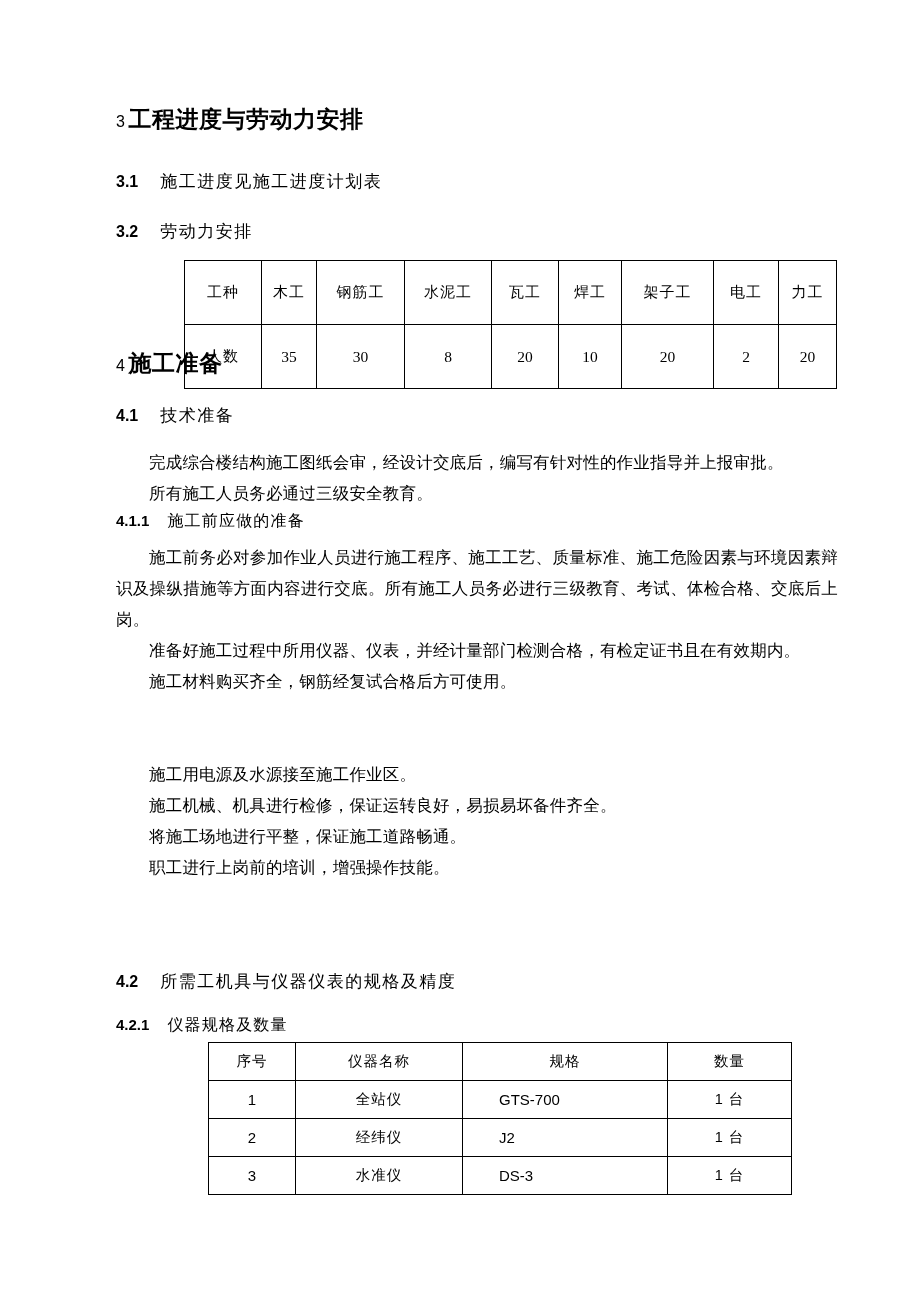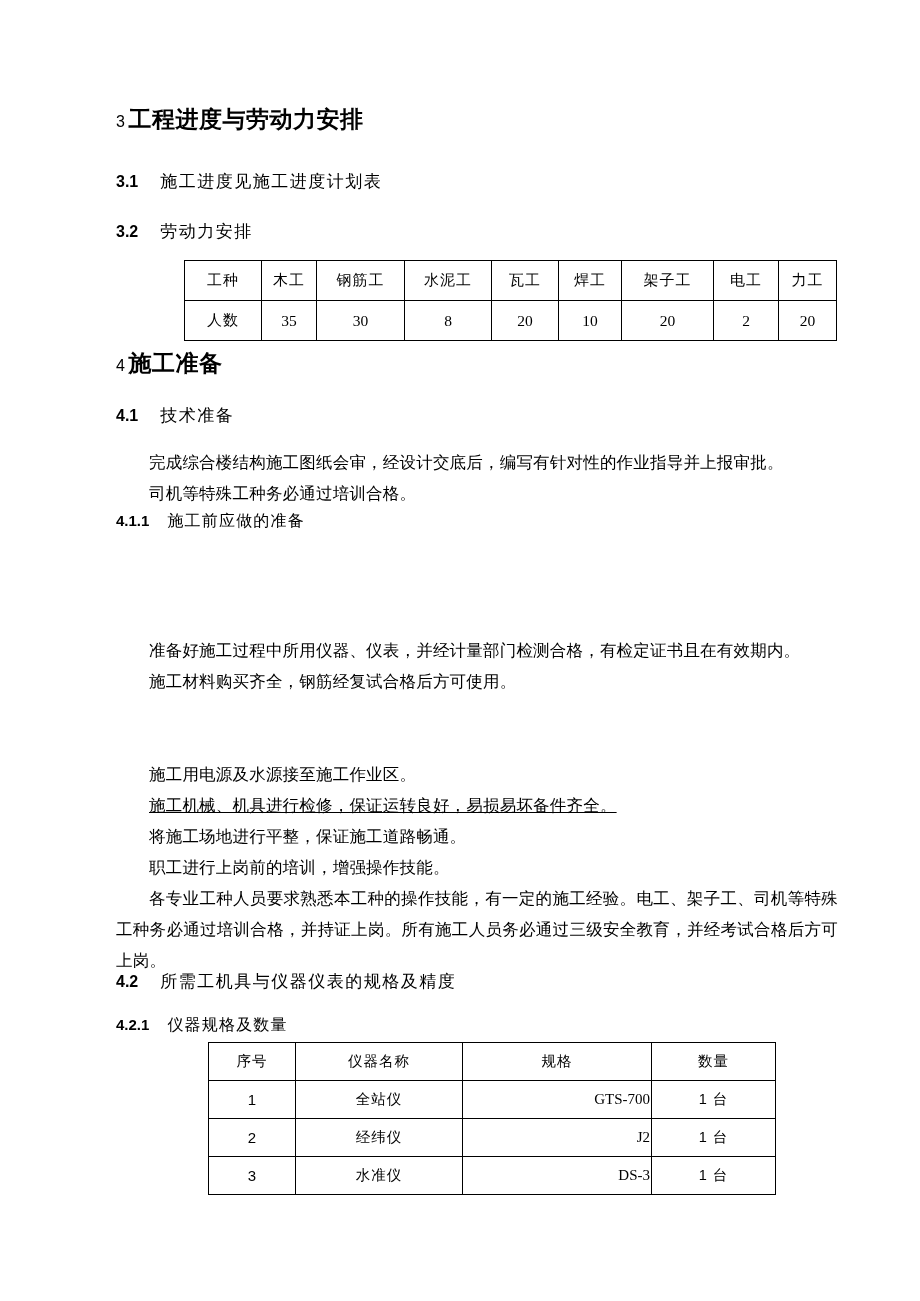--- a/index.html
+++ b/index.html
@@ -96,21 +96,21 @@
     text-align: center;
     vertical-align: middle;
     font-family: "DejaVu Serif", "Liberation Serif", serif;
   }
 
   
   #labour-table { left: 168px; top: 260px; }
   #labour-table td {
     height: 31px;
     font-size: 15px;
-    padding: 4px 2px;
+    padding: 16px 2px;
     letter-spacing: 1px;
   }
   #labour-table td.num-cell {
     font-family: Liberation Serif, serif;
     font-size: 15.5px;
     letter-spacing: 0;
   }
   #labour-table .c0 { width: 72px; }
   #labour-table .c1 { width: 50px; }
   #labour-table .c2 { width: 83px; }
@@ -126,24 +126,24 @@
   #instrument-table td {
     height: 35px;
     font-size: 14.5px;
     letter-spacing: 1px;
   }
   #instrument-table .ic0 { width: 84px; }
   #instrument-table .ic1 { width: 164px; }
   #instrument-table .ic2 { width: 167px; }
   #instrument-table .ic3 { width: 121px; }
   #instrument-table td.spec-cell {
-    font-family: Liberation Serif, serif;
-    font-size: 15px;
-    text-align: right;
-    padding-left: 20px;
+    font-family: Liberation Sans, sans-serif;
+    font-size: 15px;
+    text-align: left;
+    padding-left: 36px;
     letter-spacing: 0;
   }
   #instrument-table td.seq-cell {
     font-family: "Liberation Sans", "DejaVu Sans", sans-serif;
     font-size: 15px;
     letter-spacing: 0;
   }
   #instrument-table td.qty-cell {
     font-family: "Liberation Sans", "DejaVu Sans", sans-serif;
     font-size: 14.5px;
@@ -195,33 +195,33 @@
 
   <div class="h1" style="top:348px;">
     <span class="num">4</span><span class="txt">施工准备</span>
   </div>
 
   <div class="h2" style="top:404px;">
     <span class="num">4.1</span><span class="txt">技术准备</span>
   </div>
 
   <div class="para" style="top:447px;">完成综合楼结构施工图纸会审，经设计交底后，编写有针对性的作业指导并上报审批。</div>
-  <div class="para" style="top:478px;">司机等特殊工种务必通过培训合格。</div>
+  <div class="para" style="top:478px;">所有施工人员务必通过三级安全教育。</div>
 
   <div class="h3" style="top:511px;">
     <span class="num">4.1.1</span><span class="txt">施工前应做的准备</span>
   </div>
 
+  <div class="para" style="top:542px;">施工前务必对参加作业人员进行施工程序、施工工艺、质量标准、施工危险因素与环境因素辩识及操纵措施等方面内容进行交底。所有施工人员务必进行三级教育、考试、体检合格、交底后上岗。</div>
   <div class="para" style="top:635px;">准备好施工过程中所用仪器、仪表，并经计量部门检测合格，有检定证书且在有效期内。</div>
   <div class="para" style="top:666px;">施工材料购买齐全，钢筋经复试合格后方可使用。</div>
   <div class="para" style="top:759px;">施工用电源及水源接至施工作业区。</div>
-  <div class="para" style="top:790px;text-decoration:underline;">施工机械、机具进行检修，保证运转良好，易损易坏备件齐全。</div>
+  <div class="para" style="top:790px;">施工机械、机具进行检修，保证运转良好，易损易坏备件齐全。</div>
   <div class="para" style="top:821px;">将施工场地进行平整，保证施工道路畅通。</div>
   <div class="para" style="top:852px;">职工进行上岗前的培训，增强操作技能。</div>
-  <div class="para" style="top:883px;">各专业工种人员要求熟悉本工种的操作技能，有一定的施工经验。电工、架子工、司机等特殊工种务必通过培训合格，并持证上岗。所有施工人员务必通过三级安全教育，并经考试合格后方可上岗。</div>
 
   <div class="h2" style="top:970px;">
     <span class="num">4.2</span><span class="txt">所需工机具与仪器仪表的规格及精度</span>
   </div>
 
   <div class="h3" style="top:1015px;">
     <span class="num">4.2.1</span><span class="txt">仪器规格及数量</span>
   </div>
 
   <table id="instrument-table">

